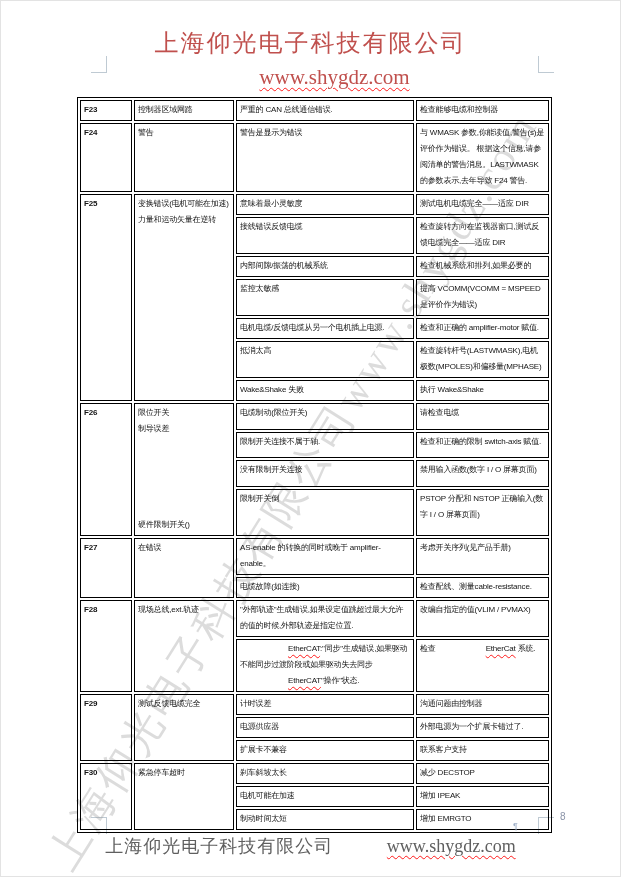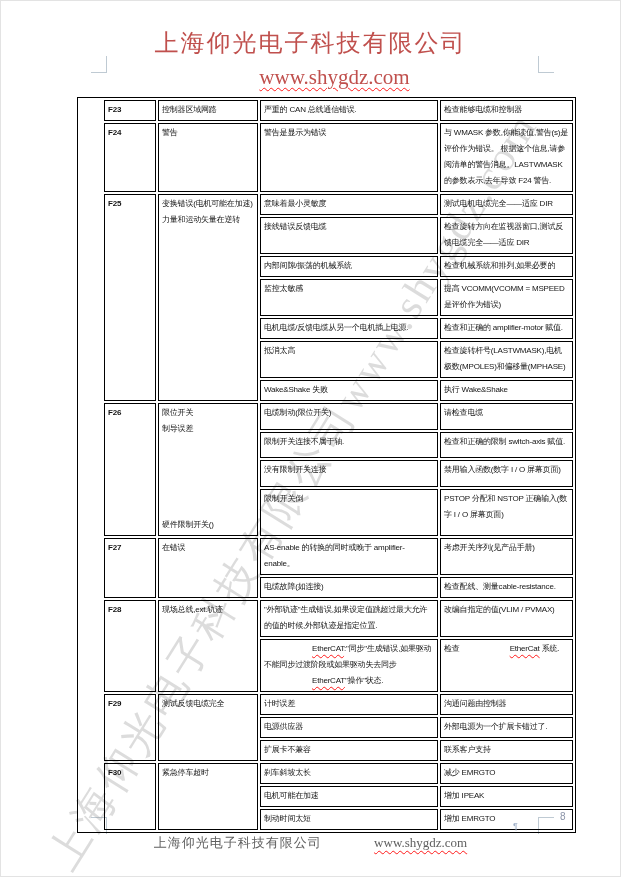--- a/index.html
+++ b/index.html
@@ -41,36 +41,35 @@
   .mark.tl{left:90px;top:55px;border-right:1px solid #bfcad3;border-bottom:1px solid #bfcad3;}
   .mark.tr{left:537px;top:55px;border-left:1px solid #bfcad3;border-bottom:1px solid #bfcad3;}
   .mark.bl{left:90px;top:816px;border-right:1px solid #bfcad3;border-top:1px solid #bfcad3;}
   .mark.br{left:537px;top:816px;border-left:1px solid #bfcad3;border-top:1px solid #bfcad3;}
   
   table.fault{
     position:absolute;left:76px;top:96px;width:471px;
     border-collapse:separate;border-spacing:2px;
     border:1px solid #000;background:transparent;z-index:2;
     table-layout:fixed;
-    padding-left:24px;
   }
   table.fault td{
     border:1px solid #000;
     padding:1px 3px 2px 3px;
     font-size:8px;line-height:16px;letter-spacing:-0.2px;
     color:#141414;vertical-align:top;background:transparent;
     overflow-wrap:break-word;
   }
   td.code{font-weight:bold;font-size:9.5px;letter-spacing:0;}
   .name-bottom{margin-top:80px;}
   
   .footer{
     position:absolute;top:833px;left:0;width:100%;text-align:center;
     font-family:"Liberation Serif","DejaVu Serif",serif;
-    font-size:13px;color:#5f5f5f;letter-spacing:1px;z-index:2;
+    font-size:18px;color:#5f5f5f;letter-spacing:1px;z-index:2;
   }
   .footer .url{letter-spacing:0;}
   .pilcrow{
     position:absolute;left:512px;top:820px;font-size:9px;color:#9fb0c8;z-index:2;
   }
   .page-number{
     position:absolute;left:559px;top:810px;font-size:10px;color:#8a93a8;z-index:2;
   }
 </style>
 </head>
@@ -207,21 +206,21 @@
         <tr>
           <td class="cause">扩展卡不兼容</td>
           <td class="remedy">联系客户支持</td>
         </tr>
         <tr>
           <td rowspan="3" class="code">F30</td>
           <td rowspan="3" class="name">
             <div>紧急停车超时</div>
           </td>
           <td class="cause">刹车斜坡太长</td>
-          <td class="remedy">减少 EMRGTO</td>
+          <td class="remedy">减少 DECSTOP</td>
         </tr>
         <tr>
           <td class="cause">电机可能在加速</td>
           <td class="remedy">增加 IPEAK</td>
         </tr>
         <tr>
           <td class="cause">制动时间太短</td>
           <td class="remedy">增加 EMRGTO</td>
         </tr>
       </tbody>

